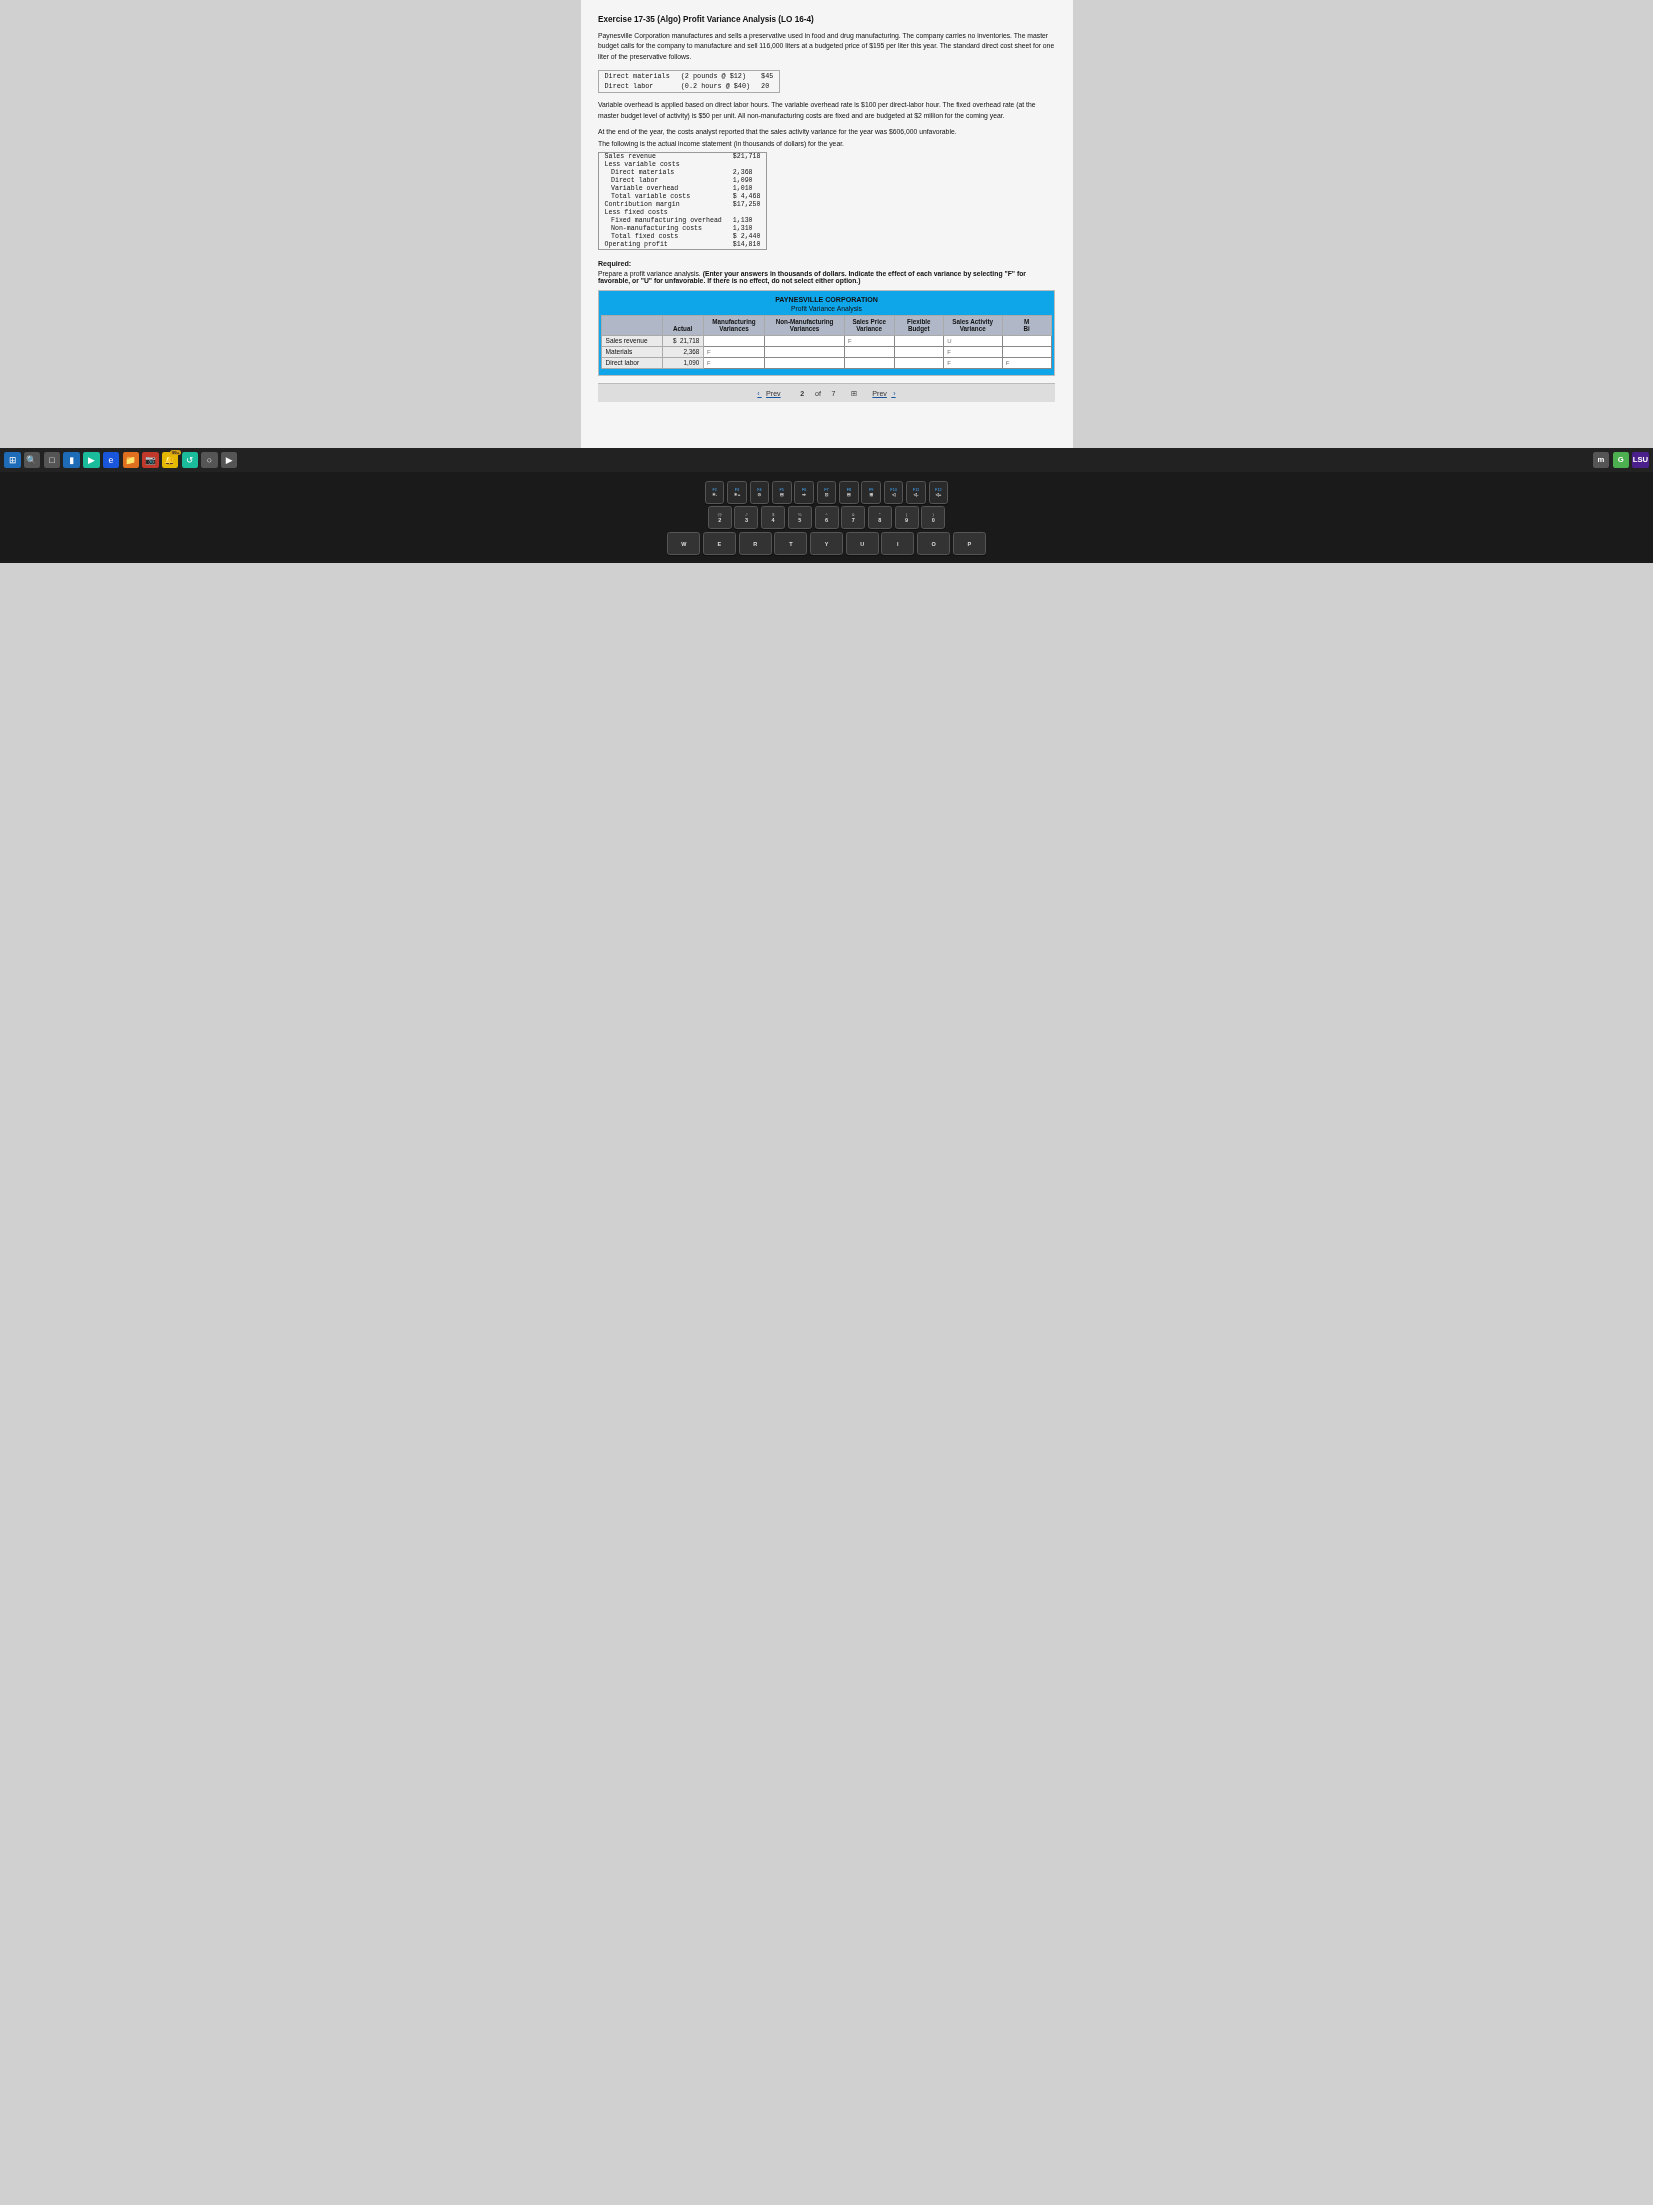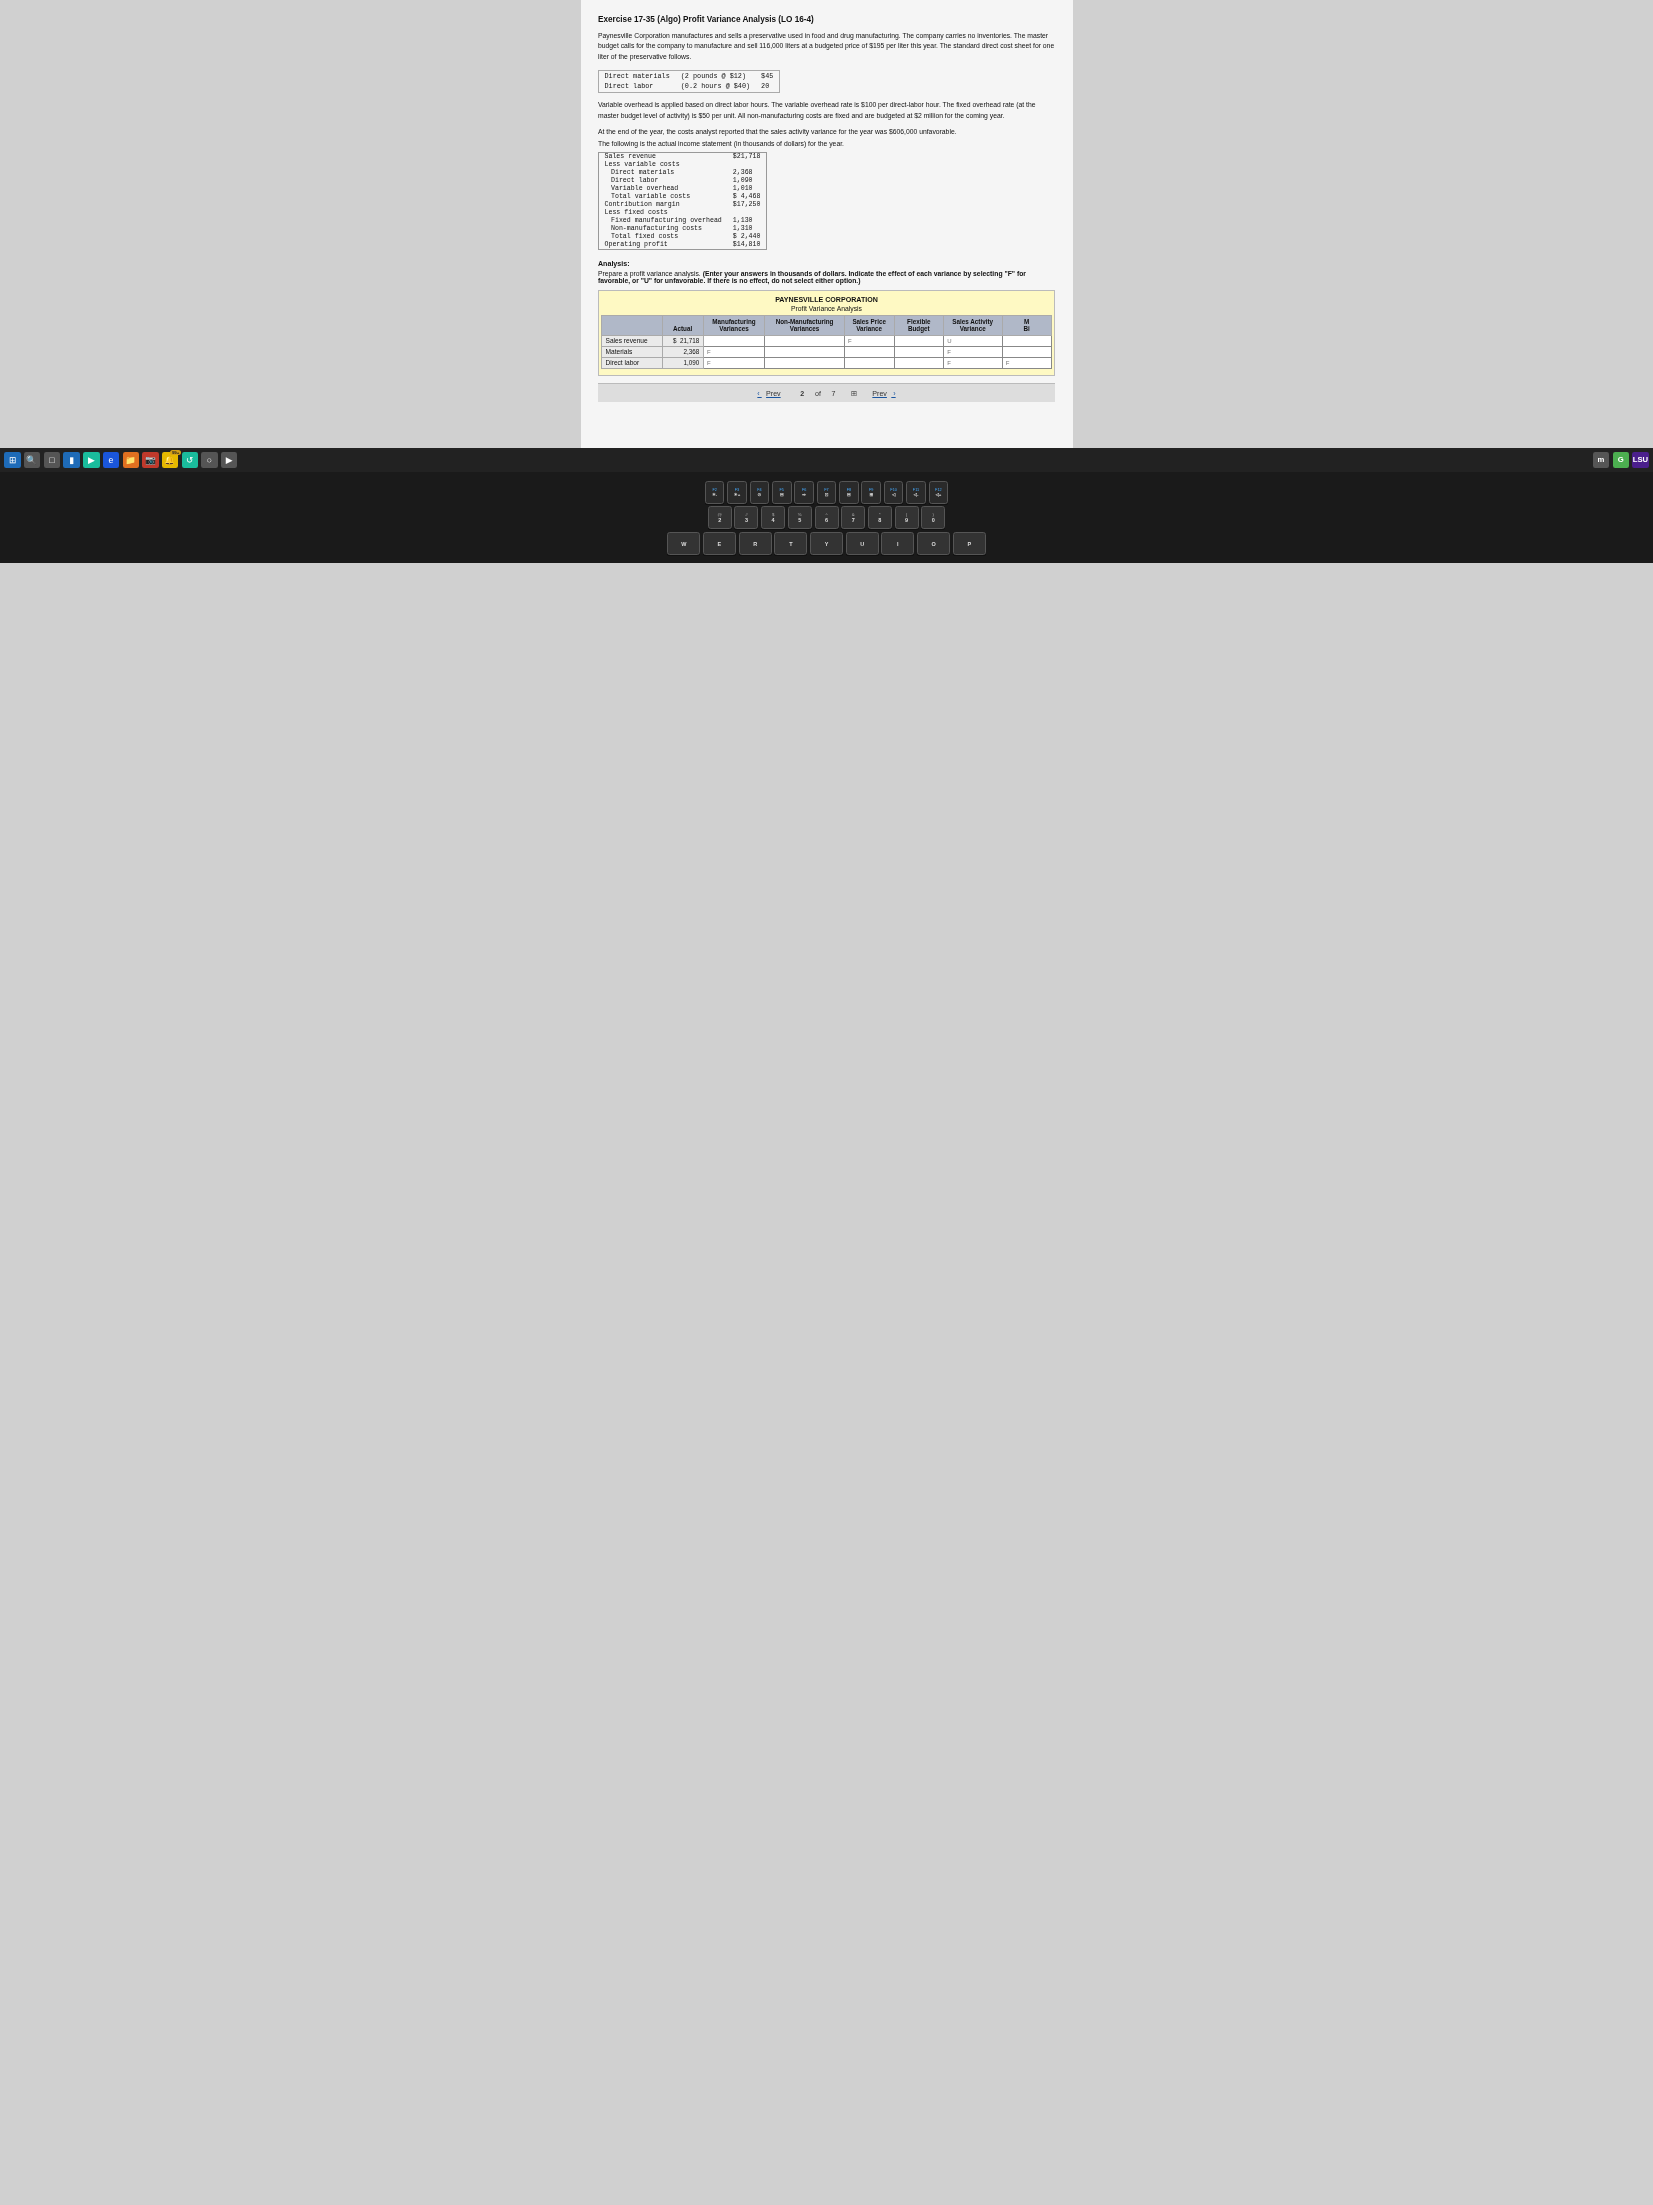--- a/index.html
+++ b/index.html
@@ -66,21 +66,21 @@
     }
     .required-desc {
       font-size: 6.8px;
       margin-bottom: 6.6px;
     }
     .required-desc strong {
       font-weight: bold;
     }
     
     .pva-wrapper {
-      background: #fef9c3;
+      background: #0ea5e9;
       border: 0.5px solid #bbb;
       padding: 4.4px 2.2px 5.5px 2.2px;
       margin-bottom: 7.7px;
     }
     .pva-corp-title {
       text-align: center;
       font-weight: bold;
       font-size: 7.1px;
       margin-bottom: 1.1px;
     }
@@ -321,21 +321,21 @@
           <td style="padding-left:12px">Total fixed costs</td>
           <td>$ 2,440</td>
         </tr>
     <tr>
           <td>Operating profit</td>
           <td>$14,810</td>
         </tr>
   </tbody>
     </table>
 
-  <div class="required-title">Analysis:</div>
+  <div class="required-title">Required:</div>
   <div class="required-desc">
     <span>Prepare a profit variance analysis. </span>
     <strong>(Enter your answers in thousands of dollars. Indicate the effect of each variance by selecting "F" for favorable, or "U" for unfavorable. If there is no effect, do not select either option.)</strong>
   </div>
 
   <div class="pva-wrapper">
     <div class="pva-corp-title">PAYNESVILLE CORPORATION</div>
     <div class="pva-sub-title">Profit Variance Analysis</div>
     <table class="pva-table">
       <thead>

